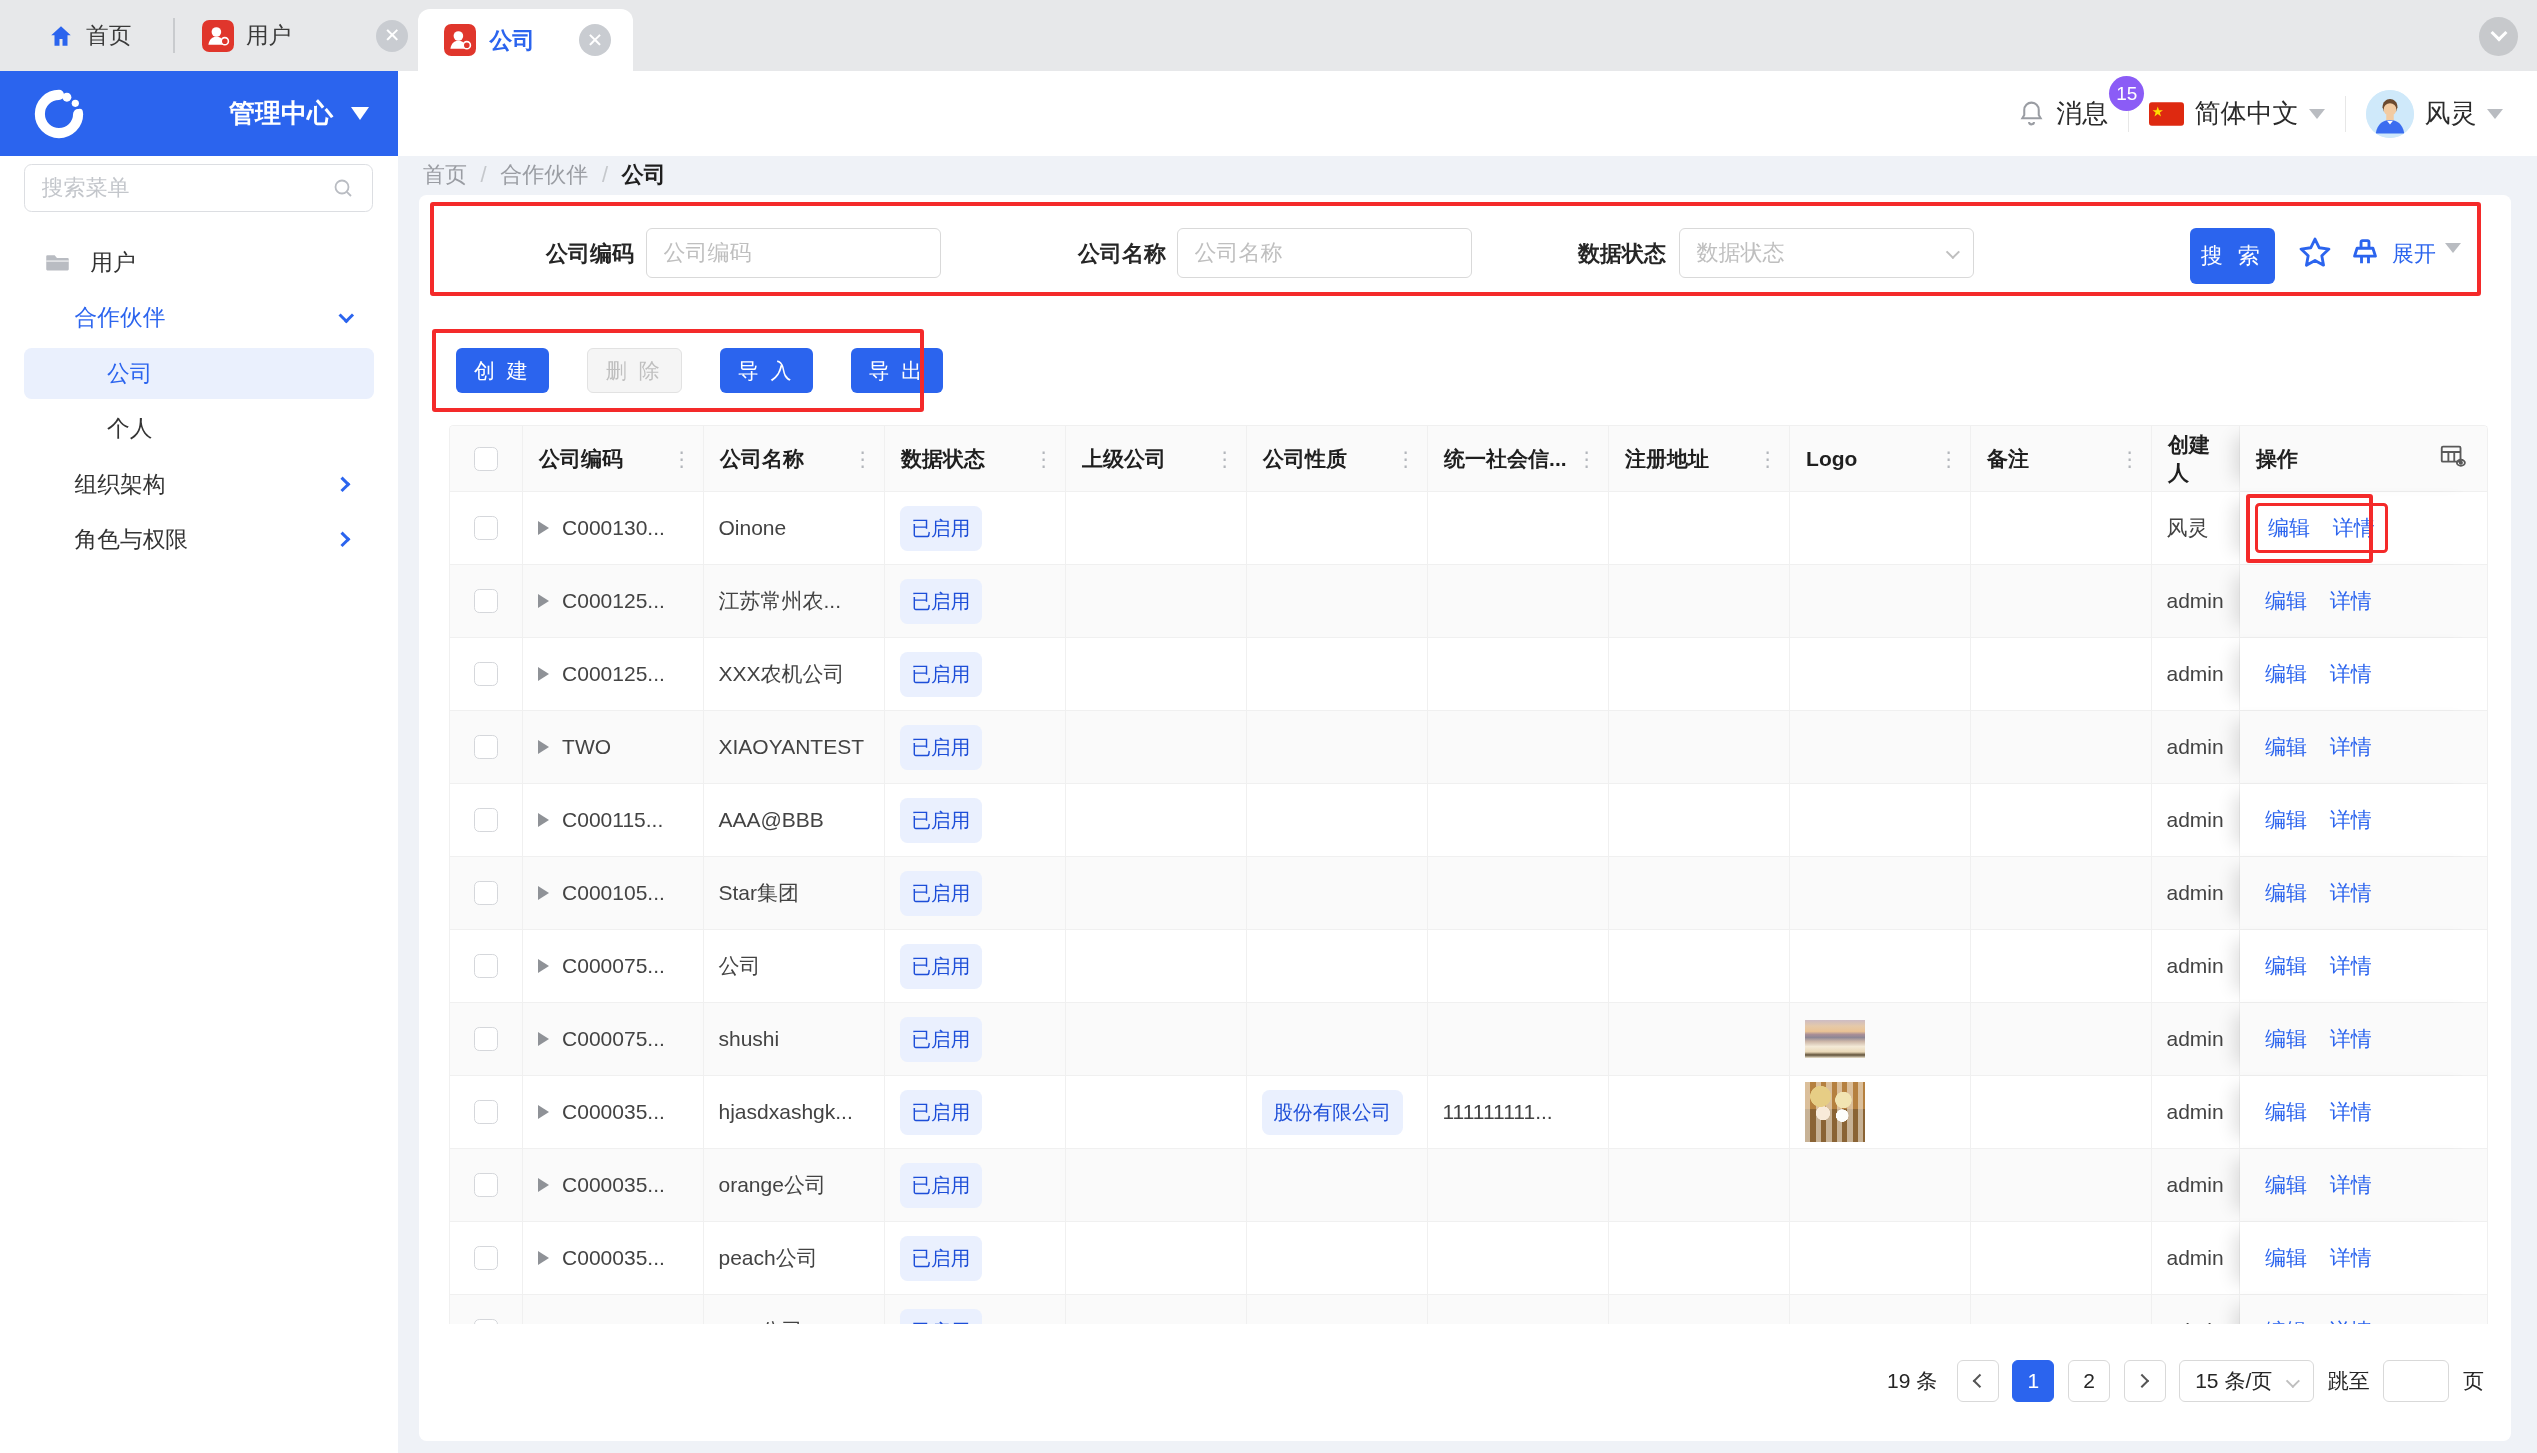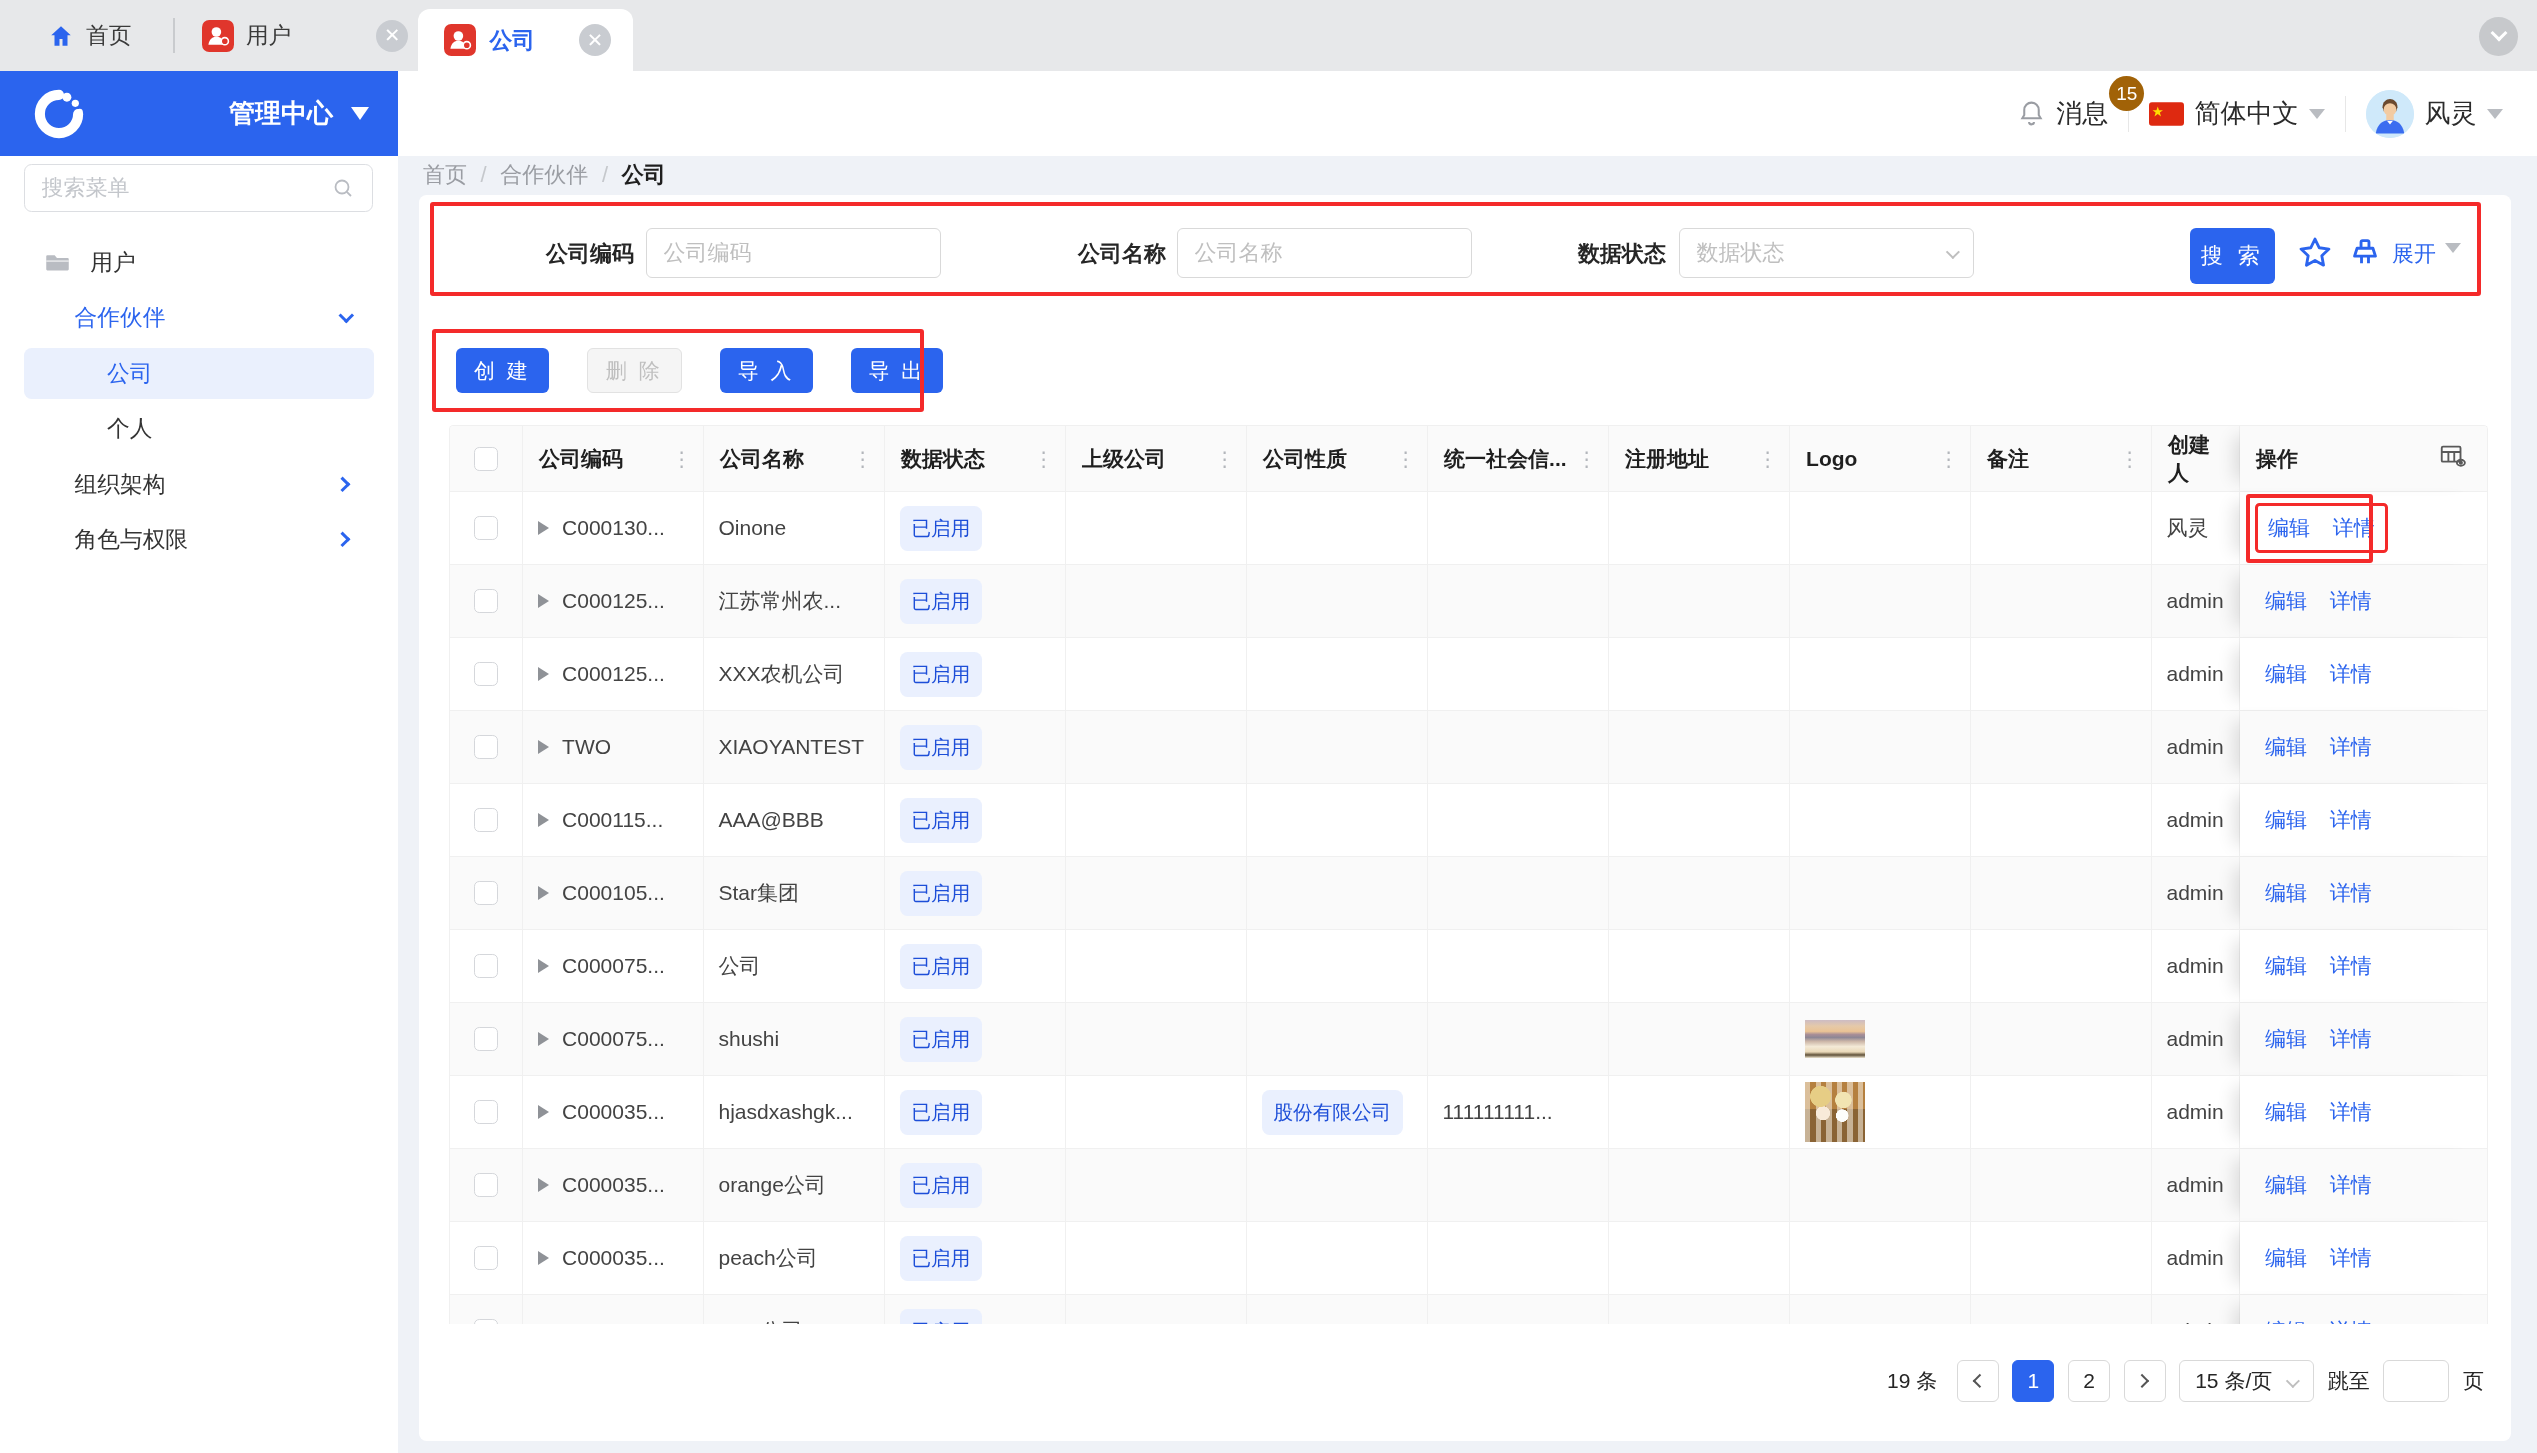--- a/index.html
+++ b/index.html
@@ -30,21 +30,21 @@
               display:flex; align-items:center; }
   .brand-logo { margin-left:32px; }
   .brand-title { position:absolute; right:65px; font-size:26px; font-weight:600; color:#fff; }
   .tri-down-white { position:absolute; right:29px; width:0; height:0; border-left:9.8px solid transparent;
                     border-right:9.8px solid transparent; border-top:13px solid #fff; }
   #header-right { position:absolute; right:35px; top:0; height:85px; display:flex; align-items:center; gap:19.6px; }
   .hdr-group { display:flex; align-items:center; gap:10.6px; }
   .hdr-label { font-size:26px; color:#2b2b2b; }
   .msg-wrap { position:relative; }
   .msg-badge { position:absolute; top:-19.6px; right:-36px; min-width:35px; height:35px; padding:0 6px; border-radius:18px;
-               background:#a16207; color:#fff; font-size:19px; display:flex; align-items:center; justify-content:center; }
+               background:#8b5cf6; color:#fff; font-size:19px; display:flex; align-items:center; justify-content:center; }
   .hdr-sep { width:1.5px; height:36px; background:#E7E7E7; }
   .tri-down-gray { width:0; height:0; border-left:8.3px solid transparent; border-right:8.3px solid transparent;
                    border-top:10.6px solid #B9BCC1; }
   .avatar { width:48px; height:48px; border-radius:50%; overflow:hidden; background:#CFE9FA; }
 
   
   #sidebar { position:absolute; left:0; top:156px; width:398px; height:1297px; background:#fff; }
   .side-search { position:absolute; left:24px; top:7.6px; width:349px; height:48px; border:1.5px solid #DCDEE2;
                  border-radius:7.6px; display:flex; align-items:center; padding:0 16.6px; }
   .side-search input { border:none; outline:none; flex:1; font-size:22px; color:#333; background:transparent; }

